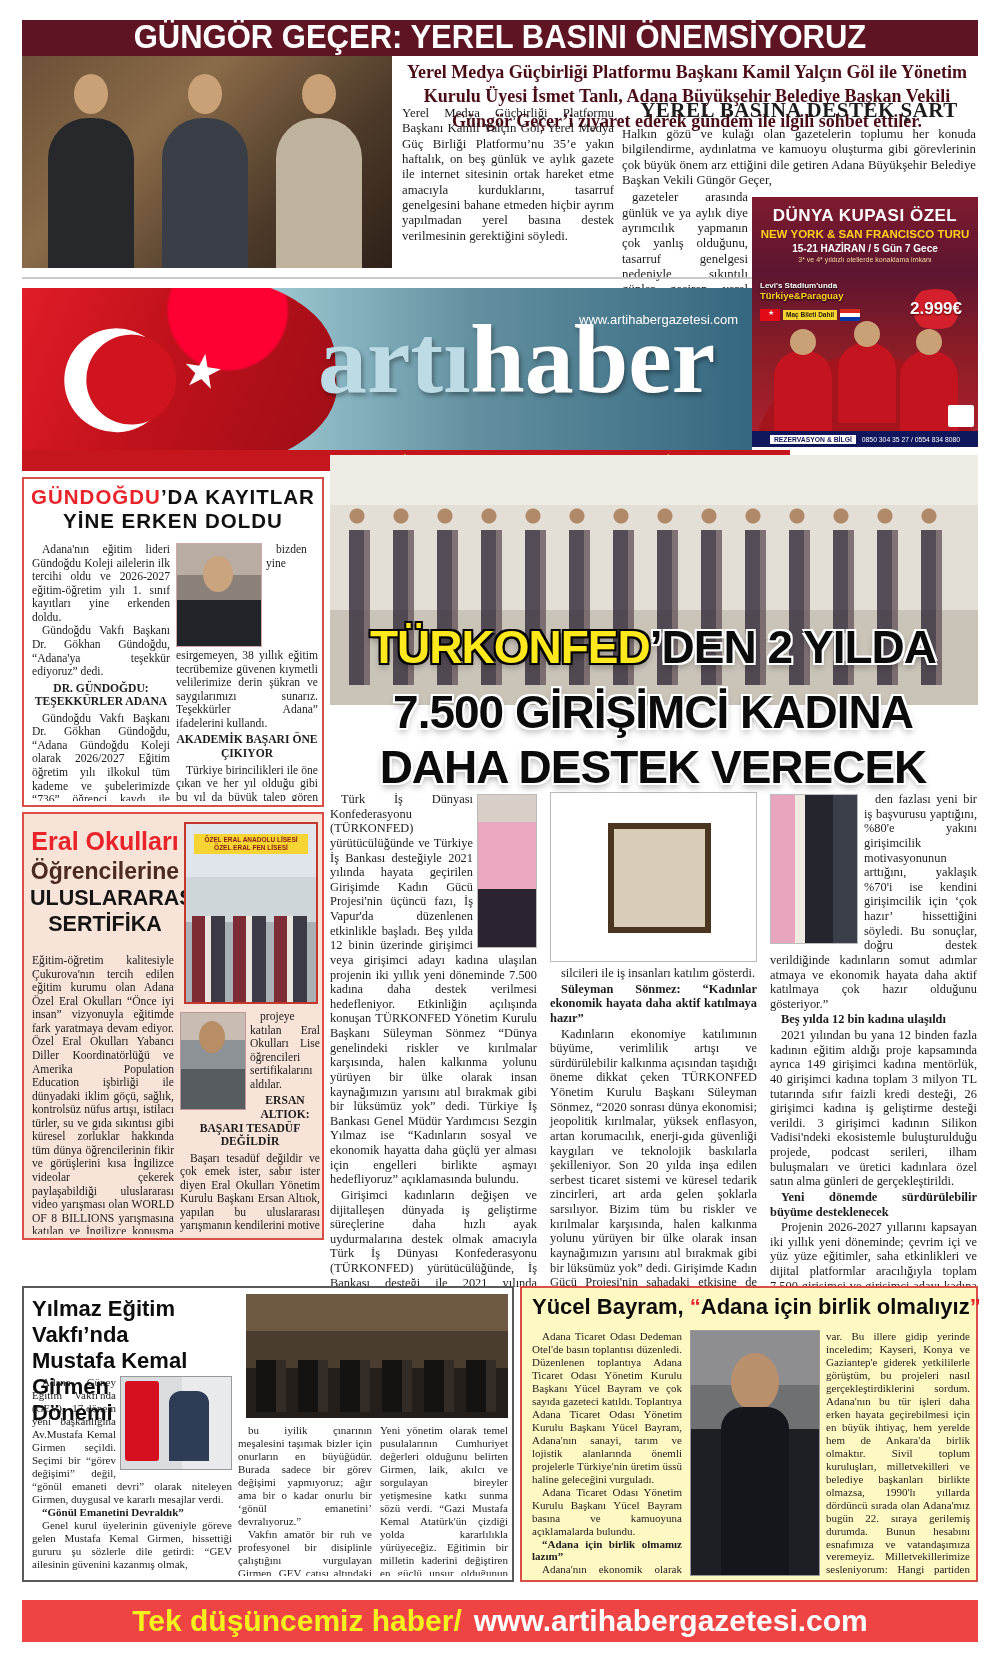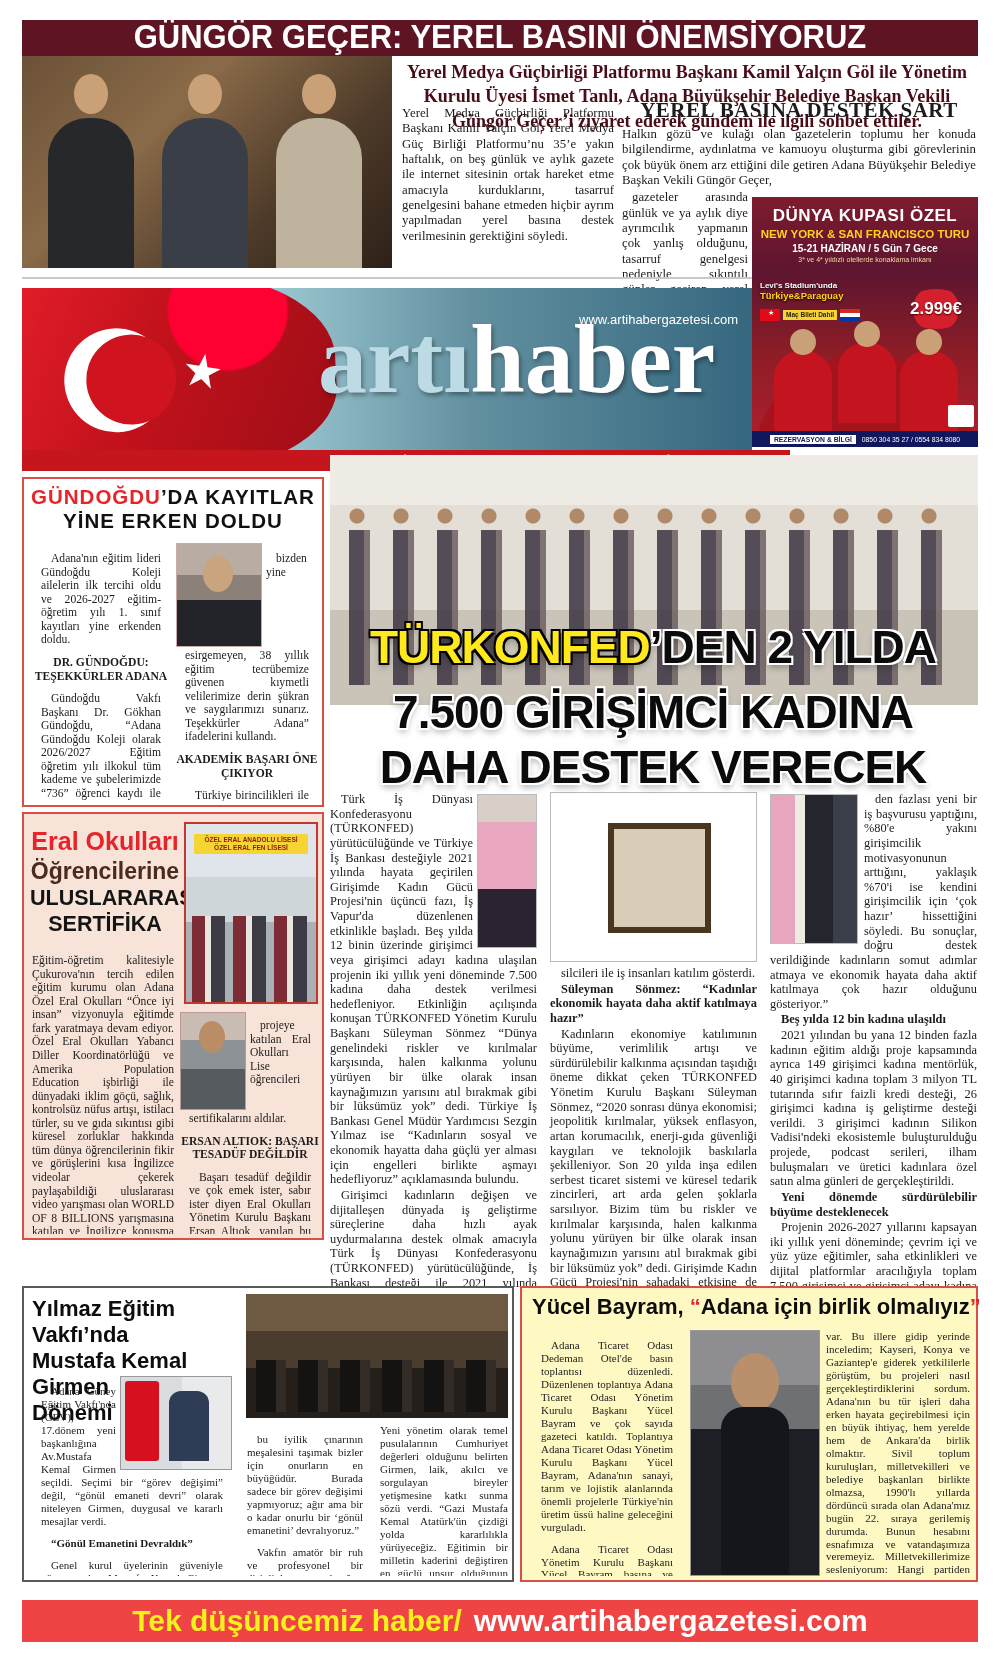--- a/index.html
+++ b/index.html
@@ -88,21 +88,21 @@
   #gun-box{left:22px;top:477px;width:302px;height:330px;background:#fff;border:2px solid #d94f45;box-sizing:border-box;}
   #gun-box h1{margin:6px 2px 14px 2px;text-align:center;font-family:"Liberation Sans",sans-serif;
     font-size:20.5px;line-height:1.15;letter-spacing:1px;color:#111;}
   #gun-box h1 .red{color:#e8232a;}
   #gun-col1{position:absolute;left:8px;top:64px;width:138px;height:258px;font-size:11.6px;line-height:1.17;overflow:hidden;}
   #gun-col2{position:absolute;left:152px;top:64px;width:142px;height:258px;font-size:11.6px;line-height:1.17;overflow:hidden;}
   .colsub{font-weight:bold;text-align:center;margin:3px 0;}
   #gun-portrait{float:left;width:84px;height:102px;margin:0 4px 2px 0;border:1px solid #caa;
     background:linear-gradient(180deg,#b9aca2 0 30%,#8b8178 30% 55%,#23242a 55% 100%);position:relative;}
   #gun-portrait::after{content:"";position:absolute;left:26px;top:12px;width:30px;height:36px;border-radius:50%;background:#caa47e;}
-  p.np{margin:9px;text-indent:10px;}
+  p.np{margin:0;text-indent:10px;}
 
   
   #main-photo{left:330px;top:455px;width:648px;height:250px;overflow:hidden;
     background:linear-gradient(180deg,#efece6 0 20%,#e3ded6 20% 62%,#c9c3b8 62% 100%);}
   #main-photo::before{content:"";position:absolute;left:3%;right:3%;top:30%;height:62%;
     background:repeating-linear-gradient(90deg,#3b3340 0 15px,#6e5f63 15px 21px,transparent 21px 44px);opacity:.85;}
   #main-photo::after{content:"";position:absolute;left:3%;right:3%;top:21%;height:16px;
     background-image:radial-gradient(circle 7px at 8px 8px,#b08968 7px,transparent 8px);
     background-size:44px 16px;background-repeat:repeat-x;}
   #main-headline{left:329px;top:620px;width:648px;z-index:4;text-align:center;
@@ -253,20 +253,21 @@
   <span>FİYATI: 50 TL.</span>
 </div>
 
 <div id="gun-box" class="abs">
   <h1 class="bold">
     <span class="red">GÜNDOĞDU</span><span>’DA KAYITLAR</span><br>
     <span>YİNE ERKEN DOLDU</span>
   </h1>
   <div id="gun-col1" class="just">
     <p class="np">Adana'nın eğitim lideri Gündoğdu Koleji ailelerin ilk tercihi oldu ve 2026-2027 eğitim-öğretim yılı 1. sınıf kayıtları yine erkenden doldu.</p>
+    <p class="np">Gündoğdu Vakfı Başkanı Dr. Gökhan Gündoğdu, “Adana'ya teşekkür ediyoruz” dedi.</p>
     <div class="colsub">DR. GÜNDOĞDU: TEŞEKKÜRLER ADANA</div>
     <p class="np">Gündoğdu Vakfı Başkanı Dr. Gökhan Gündoğdu, “Adana Gündoğdu Koleji olarak 2026/2027 Eğitim öğretim yılı ilkokul tüm kademe ve şubelerimizde “736” öğrenci kaydı ile ilkokulumuzu tamamen dolduran, teveccühlerini</p>
   </div>
   <div id="gun-col2" class="just">
     <div id="gun-portrait"></div>
     <p class="np">bizden yine esirgemeyen, 38 yıllık eğitim tecrübemize güvenen kıymetli velilerimize derin şükran ve saygılarımızı sunarız. Teşekkürler Adana” ifadelerini kullandı.</p>
     <div class="colsub">AKADEMİK BAŞARI ÖNE ÇIKIYOR</div>
     <p class="np">Türkiye birincilikleri ile öne çıkan ve her yıl olduğu gibi bu yıl da büyük talep gören Gündoğdu Koleji'nde, kayıtların yine erkenden tamamlanması dikkat çekti. Eğitim kalitesi, sosyal etkinlikleri ve akademik başarılarıyla öne çıkan Gündoğdu Koleji'ne gösterilen ilginin her geçen yıl arttığı gözleniyor.</p>
   </div>
 </div>

